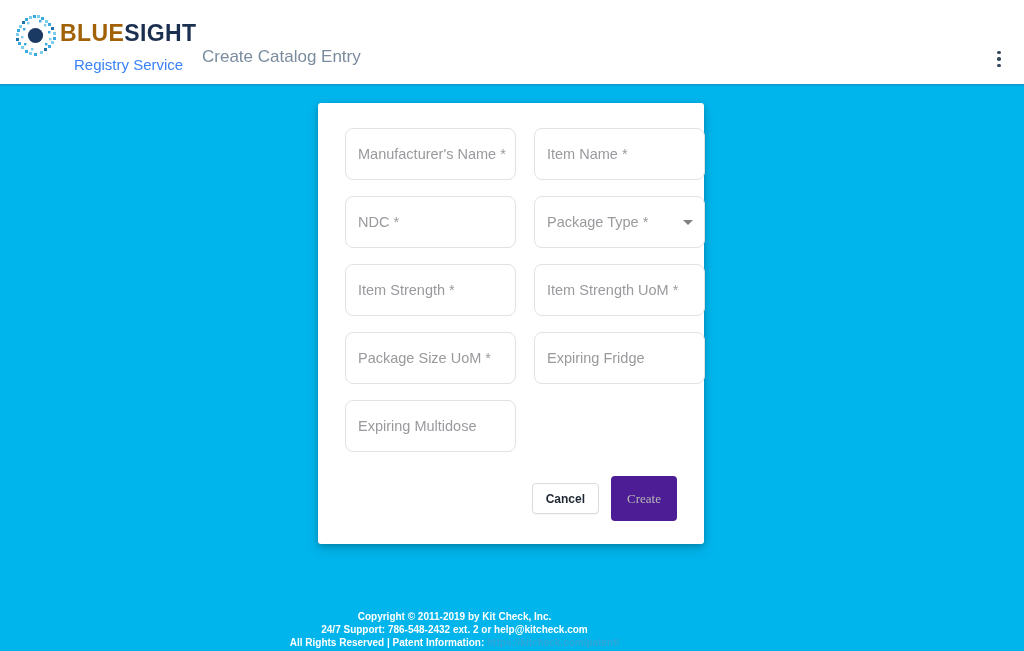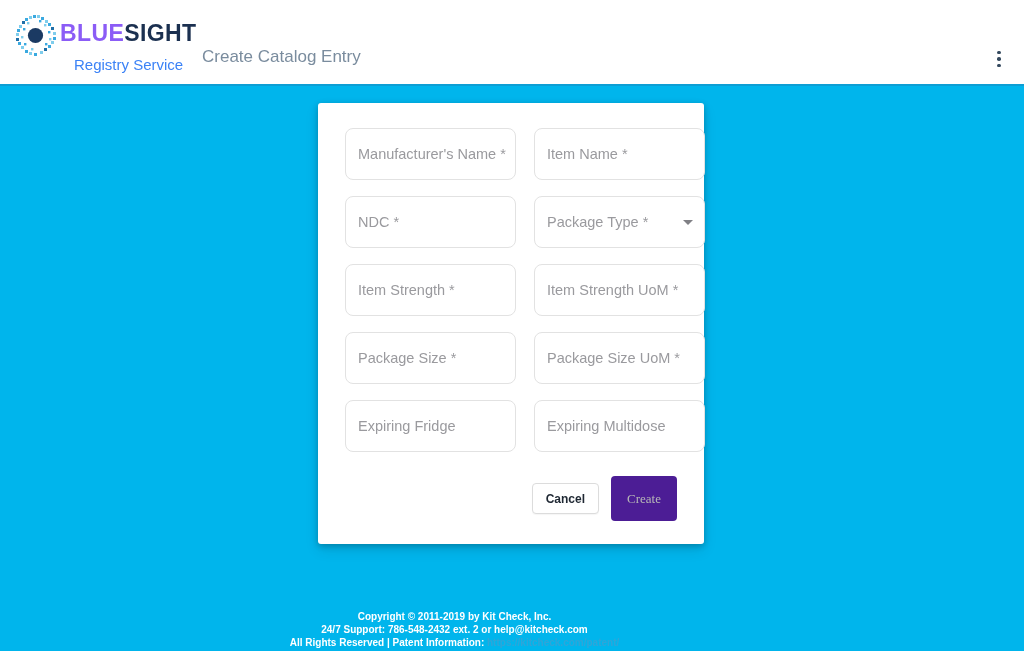--- a/index.html
+++ b/index.html
@@ -47,21 +47,21 @@
   #brand-wordmark {
     position: absolute;
     left: 46px;
     top: 12px;
     font-size: 23px;
     font-weight: bold;
     letter-spacing: 0.4px;
     line-height: 1;
     white-space: nowrap;
   }
-  .word-blue { color: #8b5cf6; }
+  .word-blue { color: #a16207; }
   .word-sight { color: #1b3050; }
 
   #brand-subtitle {
     position: absolute;
     left: 60px;
     top: 46px;
     font-size: 15px;
     color: #3b82f6;
     white-space: nowrap;
   }
@@ -302,23 +302,20 @@
       </div>
 
       <div class="field">
         <span class="placeholder">Item Strength *</span>
       </div>
 
       <div class="field">
         <span class="placeholder">Item Strength UoM *</span>
       </div>
 
-      <div class="field">
-        <span class="placeholder">Package Size *</span>
-      </div>
 
       <div class="field">
         <span class="placeholder">Package Size UoM *</span>
       </div>
 
       <div class="field">
         <span class="placeholder">Expiring Fridge</span>
       </div>
 
       <div class="field">

